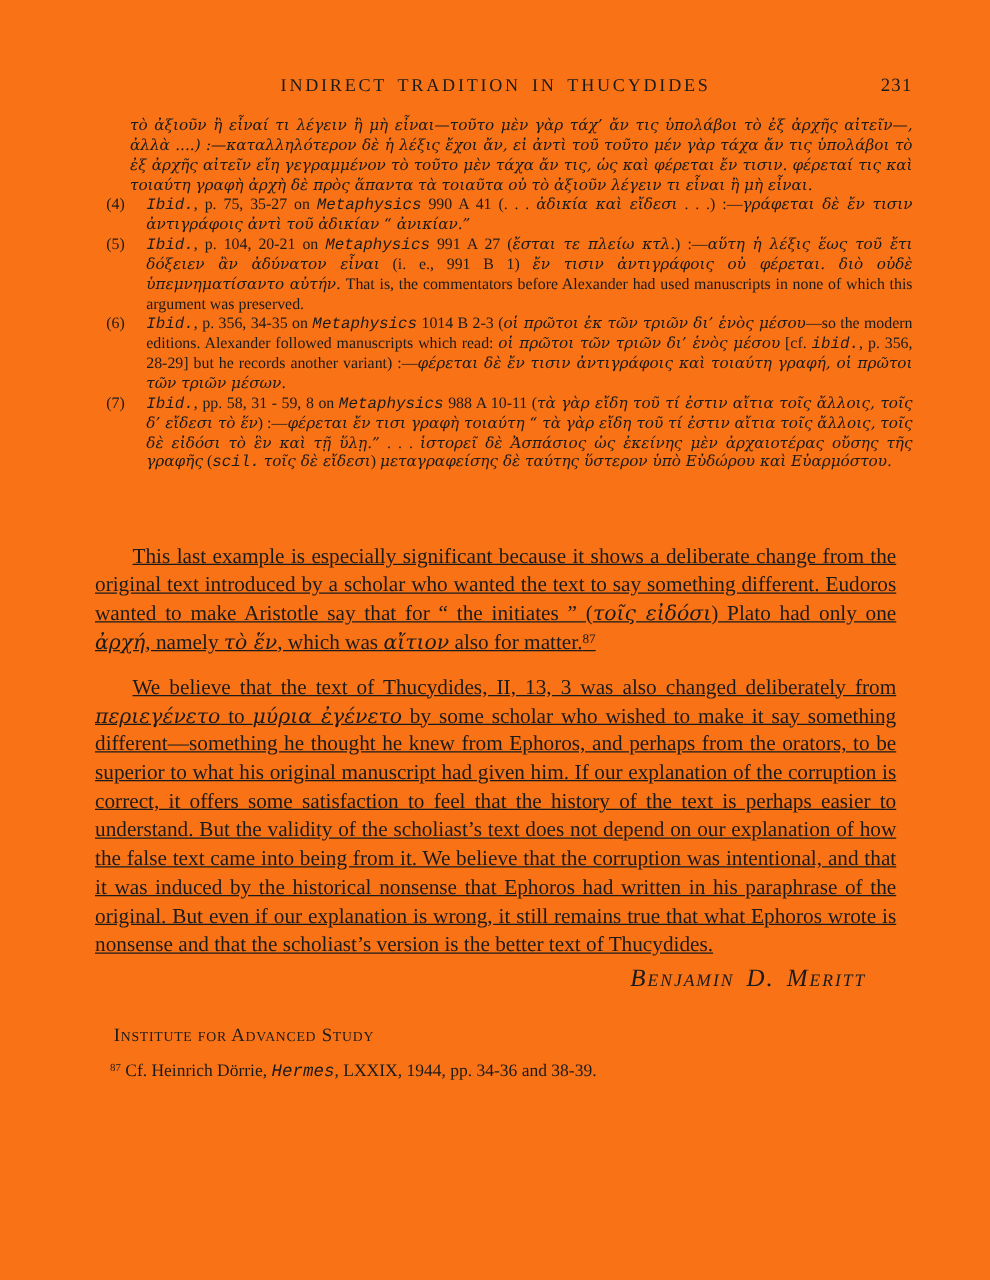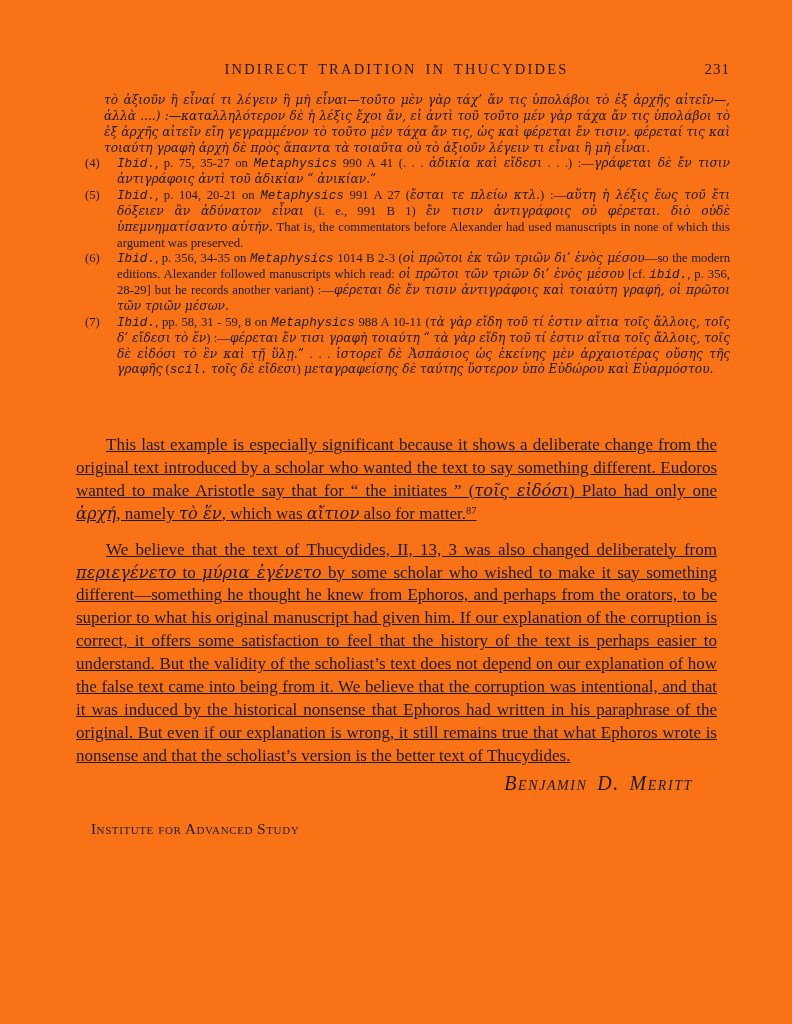--- a/index.html
+++ b/index.html
@@ -155,14 +155,15 @@
 
   <div class="body-text">
     <p><span class="seg-r">This last example is especially significant because it shows a deliberate change from the original text introduced by a scholar who wanted the text to say something different. Eudoros wanted to make Aristotle say that for “ the initiates ” (</span><span class="seg-g">τοῖς εἰδόσι</span><span class="seg-r">) Plato had only one </span><span class="seg-g">ἀρχή</span><span class="seg-r">, namely </span><span class="seg-g">τὸ ἕν</span><span class="seg-r">, which was </span><span class="seg-g">αἴτιον</span><span class="seg-r"> also for matter.</span><sup class="seg-sup">87</sup></p>
     <p><span class="seg-r">We believe that the text of Thucydides, II, 13, 3 was also changed deliberately from </span><span class="seg-g">περιεγένετο</span><span class="seg-r"> to </span><span class="seg-g">μύρια ἐγένετο</span><span class="seg-r"> by some scholar who wished to make it say something different—something he thought he knew from Ephoros, and perhaps from the orators, to be superior to what his original manuscript had given him. If our explanation of the corruption is correct, it offers some satisfaction to feel that the history of the text is perhaps easier to understand. But the validity of the scholiast’s text does not depend on our explanation of how the false text came into being from it. We believe that the corruption was intentional, and that it was induced by the historical nonsense that Ephoros had written in his paraphrase of the original. But even if our explanation is wrong, it still remains true that what Ephoros wrote is nonsense and that the scholiast’s version is the better text of Thucydides.</span></p>
   </div>
 
   <div class="signature">Benjamin D. Meritt</div>
 
   <div class="affiliation">Institute for Advanced Study</div>
 
+  <div class="footnote"><sup class="seg-sup">87</sup><span class="seg-r"> Cf. Heinrich Dörrie, </span><span class="seg-i">Hermes</span><span class="seg-r">, LXXIX, 1944, pp. 34-36 and 38-39.</span></div>
 
 </div>
 
 </body></html>

